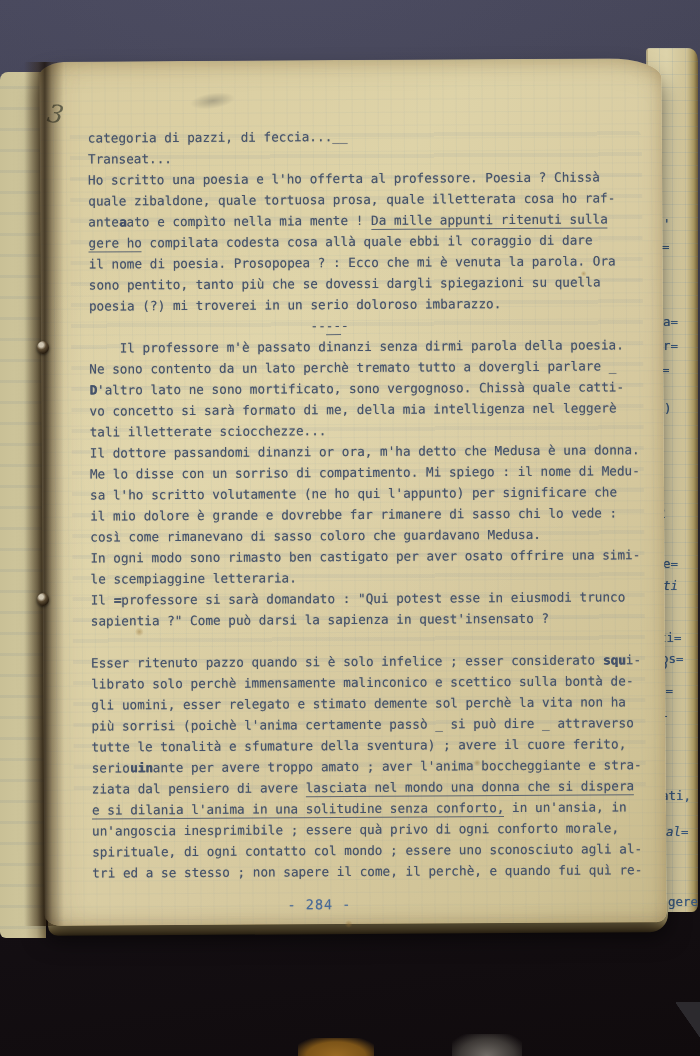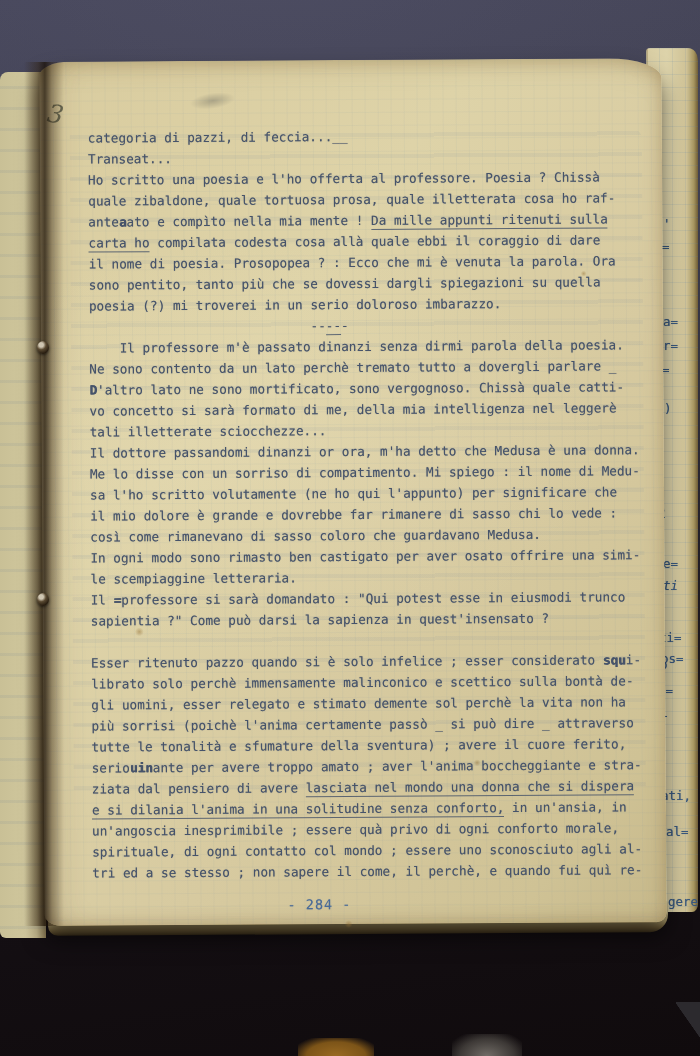--- a/index.html
+++ b/index.html
@@ -149,21 +149,21 @@
         <span class="edge-fragment" style="left: 18px; top: 353px;">)</span>
         <span class="edge-fragment u" style="left: 4px; top: 454px;">no</span>
         <span class="edge-fragment" style="left: 17px; top: 508px;">e=</span>
         <span class="edge-fragment" style="left: 17px; top: 530px; font-style: italic;">ti</span>
         <span class="edge-fragment" style="left: 15px; top: 555px; margin-top: 48px;">os=</span>
         <span class="edge-fragment" style="left: 13px; top: 582px;">ti=</span>
         <span class="edge-fragment" style="left: 14px; top: 609px;">o</span>
         <span class="edge-fragment" style="left: 12px; top: 635px;">.=</span>
         <span class="edge-fragment" style="left: 14px; top: 657px;">L</span>
         <span class="edge-fragment" style="left: 15px; top: 740px;">ati,</span>
-        <span class="edge-fragment" style="left: 20px; top: 776px;">al=</span>
+        <span class="edge-fragment" style="left: 20px; top: 776px; font-style: italic;">al=</span>
         <span class="edge-fragment" style="left: 22px; top: 798px; margin-top: 48px;">gere</span>
       </div>
   </div>
 
   <div class="under-edges"></div>
 
   <div class="page">
     <div class="grid"></div>
     <div class="bleedthrough"></div>
     <div class="stain-grey"></div>
@@ -172,21 +172,21 @@
     <div class="spot s3"></div>
     <div class="spot s4"></div>
     <div class="handwritten">3</div>
 
     <div class="text-block" id="text-lines">
         <div class="line"><span>categoria di pazzi, di feccia...__</span></div>
         <div class="line"><span>Transeat...</span></div>
         <div class="line"><span>Ho scritto una poesia e l'ho offerta al professore. Poesia ? Chissà</span></div>
         <div class="line"><span>quale zibaldone, quale tortuosa prosa, quale illetterata cosa ho raf-</span></div>
         <div class="line"><span>ante</span><span class="b">a</span><span>ato e compìto nella mia mente ! </span><span class="u">Da mille appunti ritenuti sulla</span></div>
-        <div class="line"><span class="u">carta ho</span><span> compilata codesta cosa allà quale ebbi il coraggio di dare</span></div>
+        <div class="line"><span class="u">gere ho</span><span> compilata codesta cosa allà quale ebbi il coraggio di dare</span></div>
         <div class="line"><span>il nome di poesia. Prosopopea ? : Ecco che mi è venuta la parola. Ora</span></div>
         <div class="line"><span>sono pentito, tanto più che se dovessi dargli spiegazioni su quella</span></div>
         <div class="line"><span>poesia (?) mi troverei in un serio doloroso imbarazzo.</span></div>
         <div class="line"><span>                             </span><span>--</span><span class="u">--</span><span>-</span></div>
         <div class="line"><span>    Il professore m'è passato dinanzi senza dirmi parola della poesia.</span></div>
         <div class="line"><span>Ne sono contento da un lato perchè tremato tutto a dovergli parlare _</span></div>
         <div class="line"><span class="b">D</span><span>'altro lato ne sono mortificato, sono vergognoso. Chissà quale catti-</span></div>
         <div class="line"><span>vo concetto si sarà formato di me, della mia intelligenza nel leggerè</span></div>
         <div class="line"><span>tali illetterate sciocchezze...</span></div>
         <div class="line"><span>Il dottore passandomi dinanzi or ora, m'ha detto che Medusa è una donna.</span></div>

